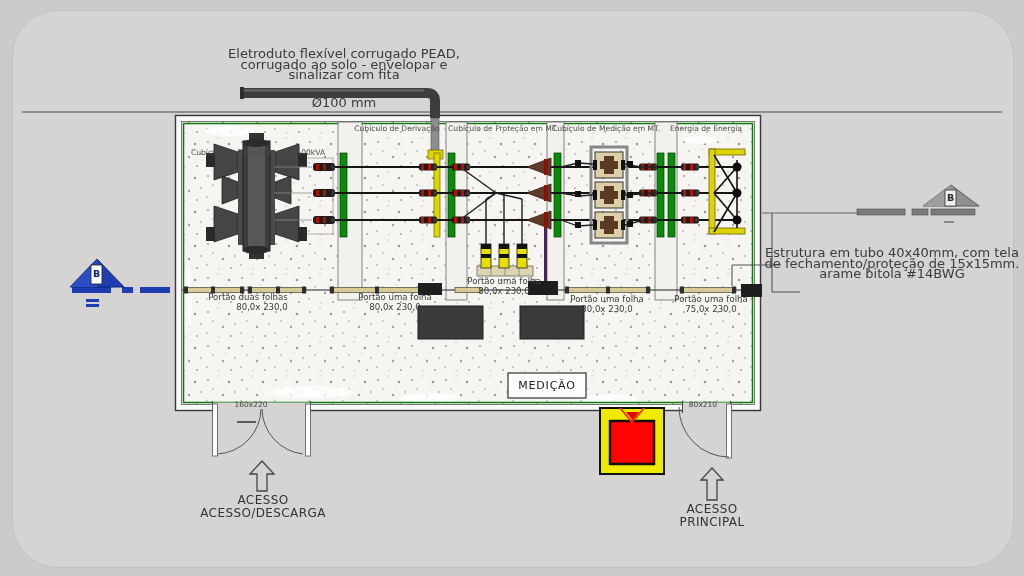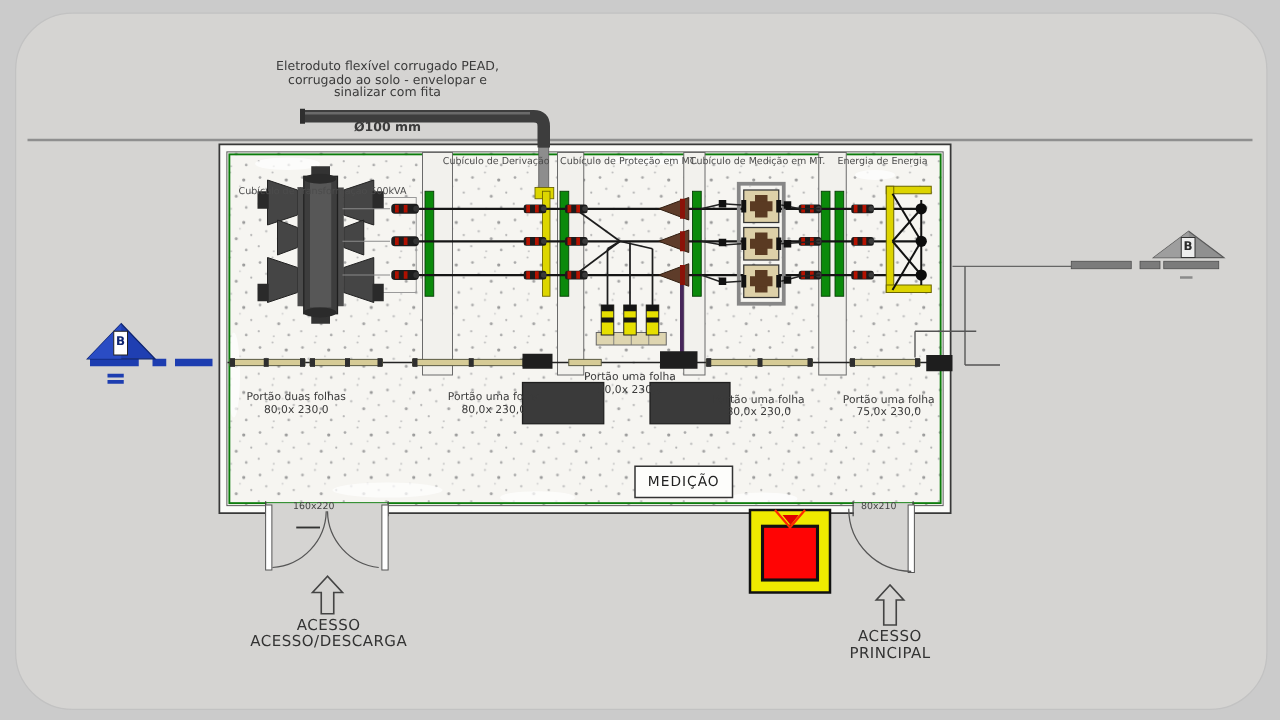--- a/index.html
+++ b/index.html
@@ -3,23 +3,23 @@
 <meta charset="utf-8">
 <style>
   html,body{margin:0;padding:0;background:#cbcbcb;}
   .stage{position:relative;width:1024px;height:576px;overflow:hidden;
          font-family:"DejaVu Sans","Liberation Sans",sans-serif;background:#cbcbcb;}
   .frame{position:absolute;left:12px;top:10px;width:1000px;height:556px;
          background:#d5d4d2;border:1px solid #c2c2c2;border-radius:46px;}
   svg.plan{position:absolute;left:0;top:0;}
   .lbl{position:absolute;transform:translateX(-50%);text-align:center;
        color:#3b3b3b;white-space:nowrap;}
-  .note{font-size:10px;line-height:10.5px;}
+  .note{font-size:13px;line-height:10.5px;margin-left:34px;}
   .cub{font-size:7.6px;color:#4c4c4c;}
-  .gate{font-size:8.6px;line-height:10px;margin-top:21px;}
+  .gate{font-size:8.6px;line-height:10px;}
   .dim{font-size:7.5px;color:#444;}
   .access{font-size:12px;line-height:13px;letter-spacing:.4px;color:#333;}
   .medicao{font-size:11px;letter-spacing:.8px;color:#222;text-align:right;}
   .bletter{font-size:9.5px;font-weight:bold;}
 </style>
 </head>
 <body>
 
 <div class="stage">
   <div class="frame"></div>
@@ -407,49 +407,54 @@
       <line x1="772" y1="213" x2="772" y2="292"></line>
       <line x1="772" y1="292" x2="800" y2="292"></line>
     </g>
   </svg>
 
   <div class="lbl note" style="left:310px;top:49px;">
     <div>Eletroduto flexível corrugado PEAD,</div>
     <div>corrugado ao solo - envelopar e</div>
     <div>sinalizar com fita</div>
   </div>
-  <div class="lbl note" style="left:310px;top:98px;font-weight:bold;">Ø100 mm</div>
+  <div class="lbl note" style="left:310px;top:98px;">Ø100 mm</div>
 
   <div class="lbl cub" style="left:258px;top:124px;margin-top:24px;">Cubículo de Transformação 500kVA</div>
   <div class="lbl cub" style="left:397px;top:124px;">Cubículo de Derivação</div>
   <div class="lbl cub" style="left:503px;top:124px;text-align:center;">Cubículo de Proteção em MT.</div>
   <div class="lbl cub" style="left:606px;top:124px;">Cubículo de Medição em MT.</div>
   <div class="lbl cub" style="left:706px;top:124px;">Energia de Energia</div>
 
-  <div class="lbl gate" style="left:237px;top:292px;">
+  <div class="lbl gate" style="left:248px;top:292px;text-align:right;">
     <div>Portão duas folhas</div>
     <div>80,0x 230,0</div>
   </div>
   <div class="lbl gate" style="left:395px;top:292px;">
     <div>Portão uma folha</div>
     <div>80,0x 230,0</div>
   </div>
   <div class="lbl gate" style="left:504px;top:276px;">
     <div>Portão uma folha</div>
     <div>80,0x 230,0</div>
   </div>
   <div class="lbl gate" style="left:607px;top:294px;">
     <div>Portão uma folha</div>
     <div>80,0x 230,0</div>
   </div>
   <div class="lbl gate" style="left:711px;top:294px;">
     <div>Portão uma folha</div>
     <div>75,0x 230,0</div>
   </div>
 
+  <div class="lbl note" style="left:858px;top:248px;">
+    <div>Estrutura em tubo 40x40mm, com tela</div>
+    <div>de fechamento/proteção de 15x15mm.</div>
+    <div>arame bitola #14BWG</div>
+  </div>
 
   <div class="lbl medicao" style="left:547px;top:379px;">MEDIÇÃO</div>
 
   <div class="lbl dim" style="left:251px;top:400px;text-align:right;">160x220</div>
   <div class="lbl dim" style="left:703px;top:400px;">80x210</div>
 
   <div class="lbl access" style="left:263px;top:494px;">
     <div>ACESSO</div>
     <div>ACESSO/DESCARGA</div>
   </div>

